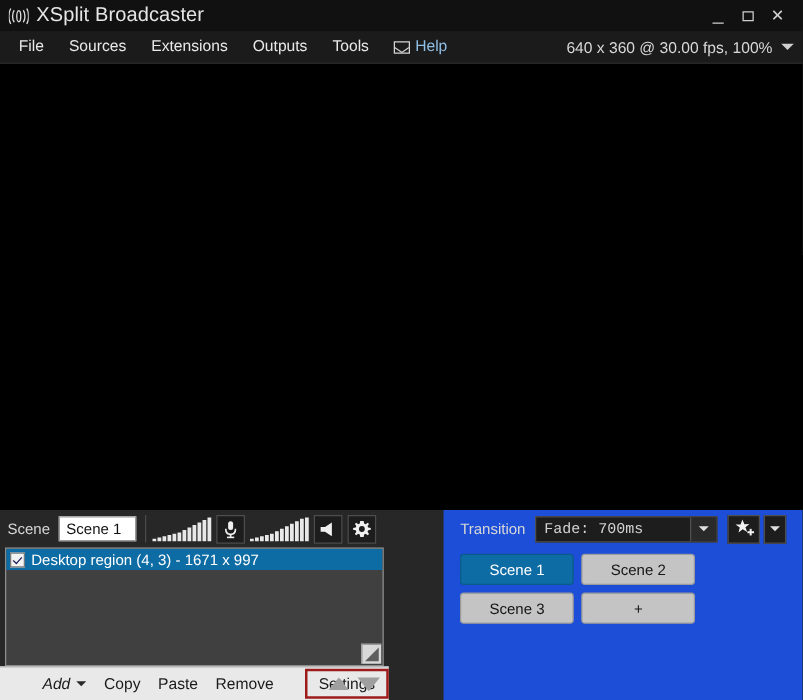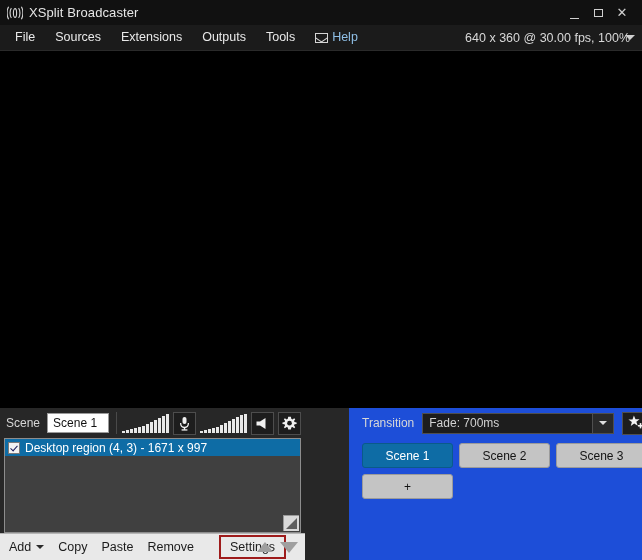--- a/index.html
+++ b/index.html
@@ -37,21 +37,21 @@
     height: 18px;
     margin-left: 6px;
     margin-right: 5px;
     display: flex;
     align-items: center;
     justify-content: center;
     color: #d8d8d8;
   }
   .title-text {
     color: #e6e6e6;
-    font-size: 13px;
+    font-size: 16px;
     letter-spacing: 0.1px;
   }
   .win-controls {
     position: absolute;
     right: 0;
     top: 0;
     height: 25px;
     display: flex;
     align-items: center;
   }
@@ -119,21 +119,21 @@
     width: 9px;
     height: 1px;
     background: #d5d5d5;
     top: 3px;
   }
   .mail-icon::before { left: -1px; transform: rotate(34deg); transform-origin: left center; }
   .mail-icon::after  { right: -1px; transform: rotate(-34deg); transform-origin: right center; }
 
   .res-info {
     position: absolute;
-    right: 12px;
+    right: 24px;
     color: #d8d8d8;
     font-size: 12.5px;
     white-space: nowrap;
   }
   .res-caret {
     position: absolute;
     right: 7px;
     width: 0; height: 0;
     border-left: 5px solid transparent;
     border-right: 5px solid transparent;
@@ -301,21 +301,21 @@
     color: #1b1b1b;
     font-size: 12.5px;
     padding: 0 7px;
     height: 22px;
     line-height: 22px;
     display: flex;
     align-items: center;
     gap: 5px;
     white-space: nowrap;
   }
-  .act.first { margin-left: 2px; }
+  .act.first { margin-left: 27px; font-style: italic; }
   .act-caret {
     width: 0; height: 0;
     border-left: 4px solid transparent;
     border-right: 4px solid transparent;
     border-top: 4px solid #2a2a2a;
   }
   .act.highlight {
     border: 2px solid #9e1b1b;
     height: 24px;
     box-sizing: border-box;
@@ -349,28 +349,29 @@
     align-items: center;
     padding-left: 8px;
     box-sizing: border-box;
   }
   .trans-label {
     color: #d7d7d7;
     font-size: 12px;
     margin-right: 8px;
   }
   .combo {
-    width: 192px;
+    width: 146px;
     height: 21px;
     background: #1d1d1d;
     border: 1px solid #4f4f4f;
     box-sizing: border-box;
     display: flex;
     align-items: center;
     position: relative;
+    font-family: Liberation Mono, monospace;
   }
   .combo-text {
     color: #d2d2d2;
     font-size: 12px;
     padding-left: 6px;
     white-space: nowrap;
   }
   .combo-btn {
     position: absolute;
     right: 0; top: 0;

